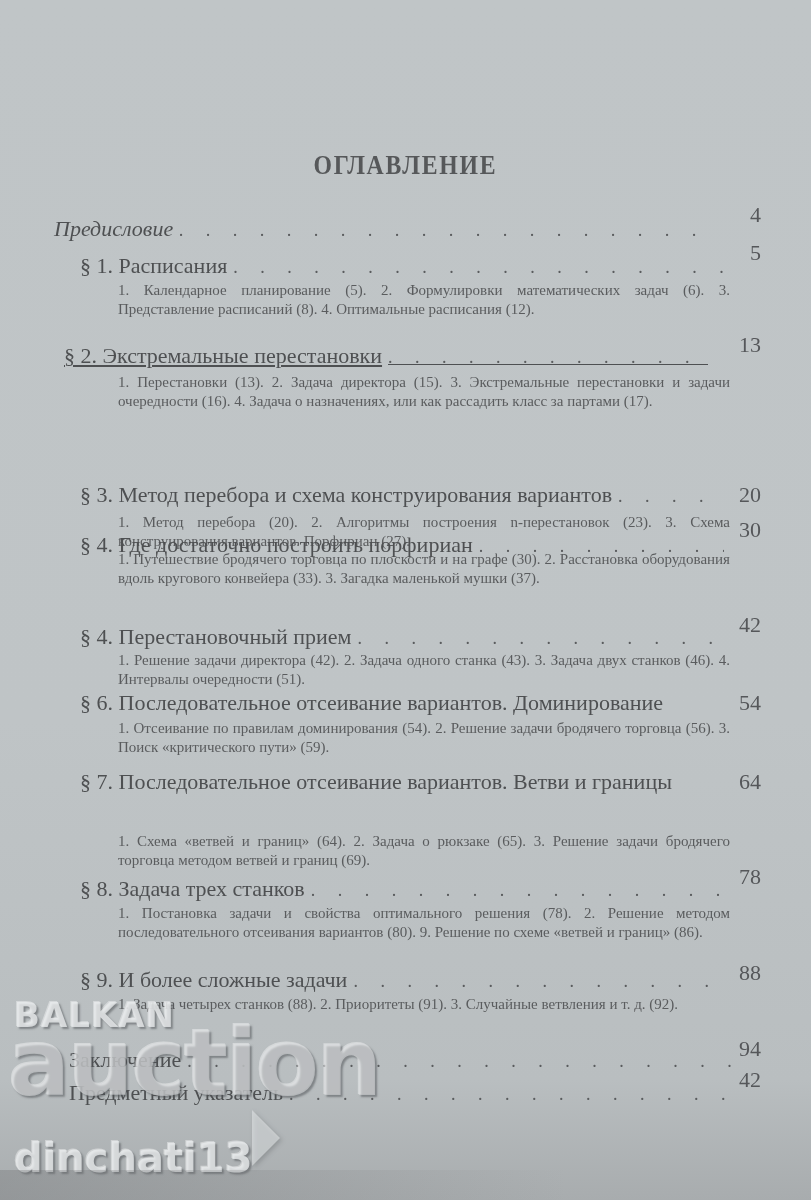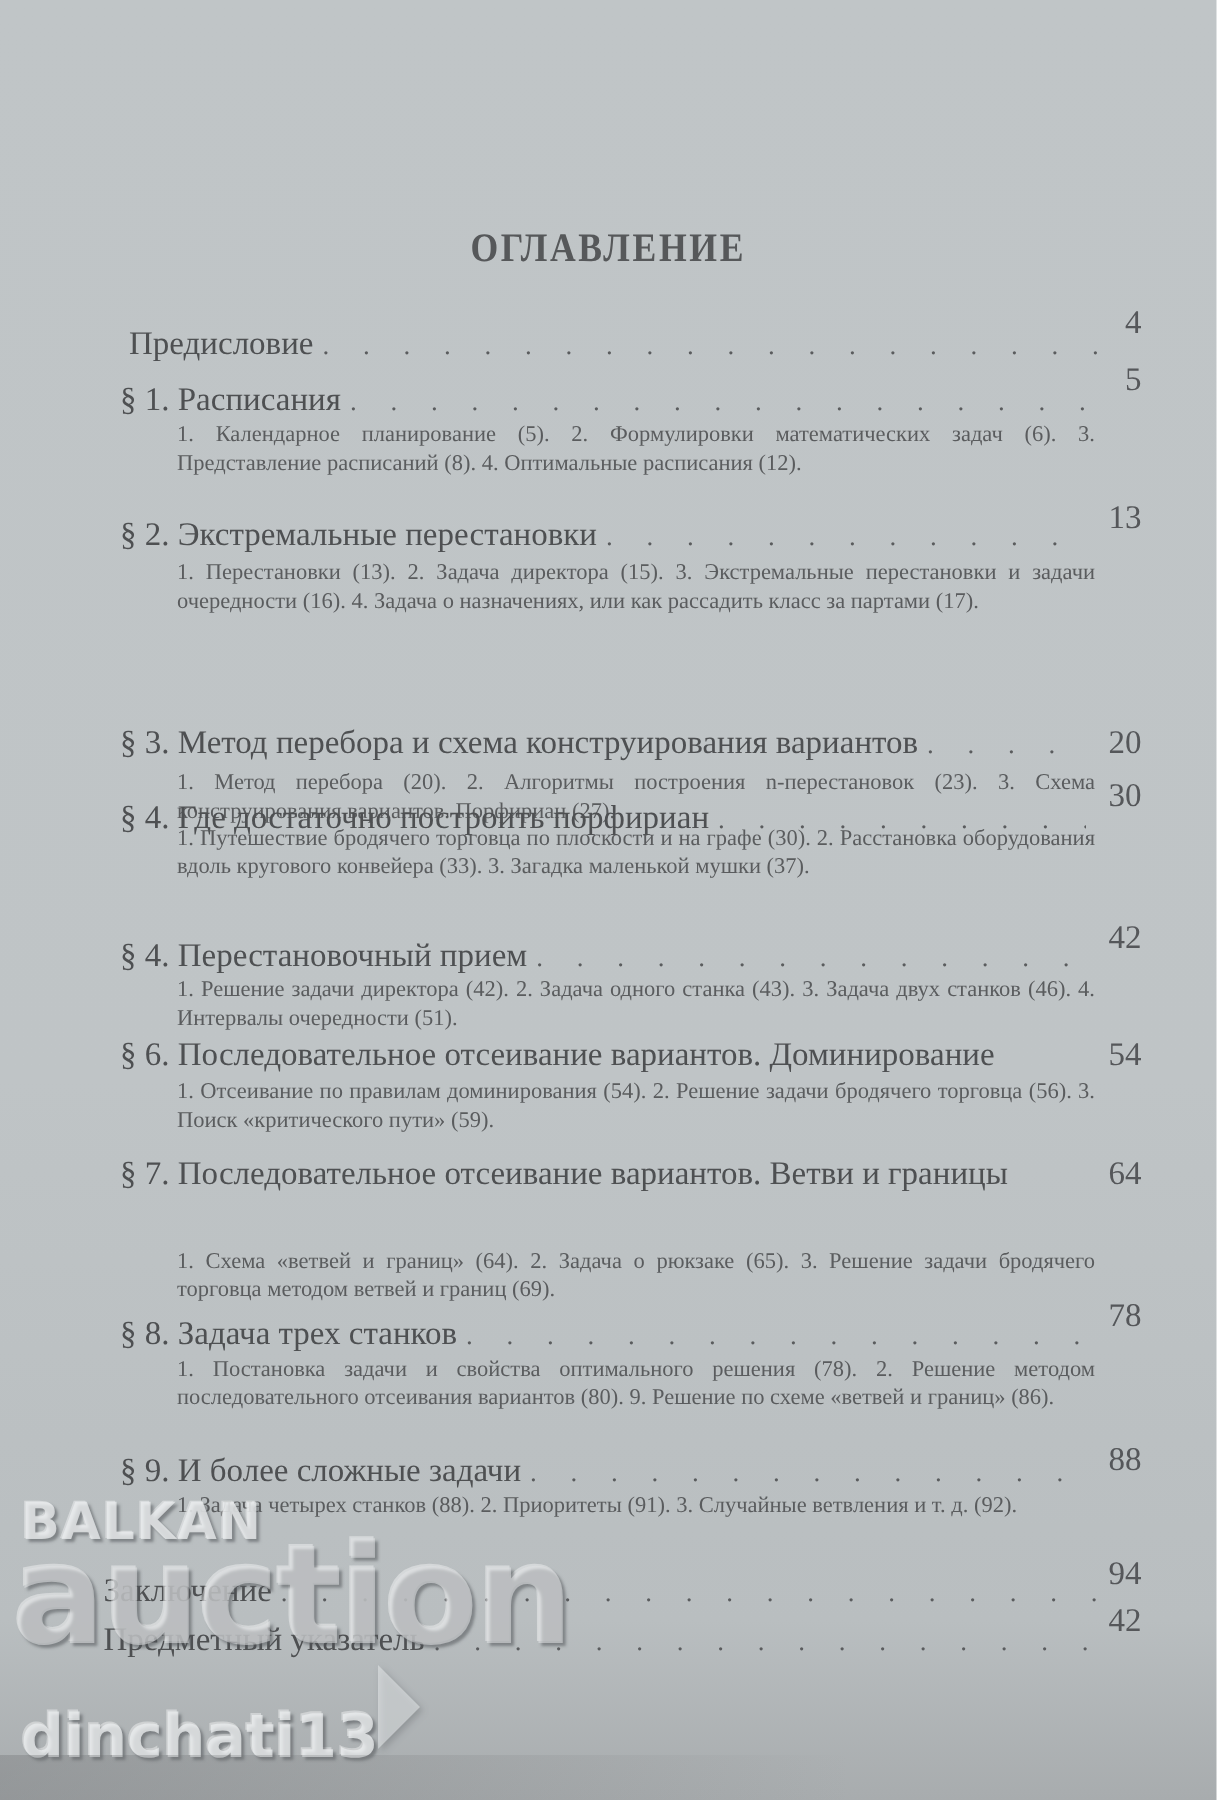--- a/index.html
+++ b/index.html
@@ -51,34 +51,34 @@
     position: absolute; left: 0; top: 1170px; width: 811px; height: 30px;
     background: linear-gradient(90deg, rgba(110,112,114,0.35) 0%, rgba(120,122,124,0.15) 45%, rgba(0,0,0,0) 70%);
   }
 </style>
 </head>
 <body>
 
 <div class="page">
   <div class="title">ОГЛАВЛЕНИЕ</div>
 
-  <div class="head-line" style="left:86px; top:216px; width:655px;">
+  <div class="head-line" style="left:54px; top:216px; width:655px;font-style:italic;">
     <span class="lbl">Предисловие</span>
     <span class="dots">. . . . . . . . . . . . . . . . . . . . . . . . . . . . . . . . . . . . . . . .</span>
   </div>
   <div class="page-no" style="top:202px;">4</div>
 
   <div class="head-line" style="left:80px; top:253px; width:644px;">
     <span class="lbl">§ 1. Расписания</span>
     <span class="dots">. . . . . . . . . . . . . . . . . . . . . . . . . . . . . . . . . . . . . . . .</span>
   </div>
   <div class="page-no" style="top:240px;">5</div>
   <div class="sub" style="top:281px;">1. Календарное планирование (5). 2. Формулировки математических задач (6). 3. Представление расписаний (8). 4. Оптимальные расписания (12).</div>
 
-  <div class="head-line" style="left:80px; top:343px; width:644px;">
+  <div class="head-line" style="left:64px; top:343px; width:644px;text-decoration:underline;">
     <span class="lbl">§ 2. Экстремальные перестановки</span>
     <span class="dots">. . . . . . . . . . . . . . . . . . . . . . . . . . . . . . . . . . . . . . . .</span>
   </div>
   <div class="page-no" style="top:332px;">13</div>
   <div class="sub" style="top:373px;">1. Перестановки (13). 2. Задача директора (15). 3. Экстремальные перестановки и задачи очередности (16). 4. Задача о назначениях, или как рассадить класс за партами (17).</div>
 
   <div class="head-line" style="left:80px; top:482px; width:644px;">
     <span class="lbl">§ 3. Метод перебора и схема конструирования вариантов</span>
     <span class="dots">. . . . . . . . . . . . . . . . . . . . . . . . . . . . . . . . . . . . . . . .</span>
   </div>

